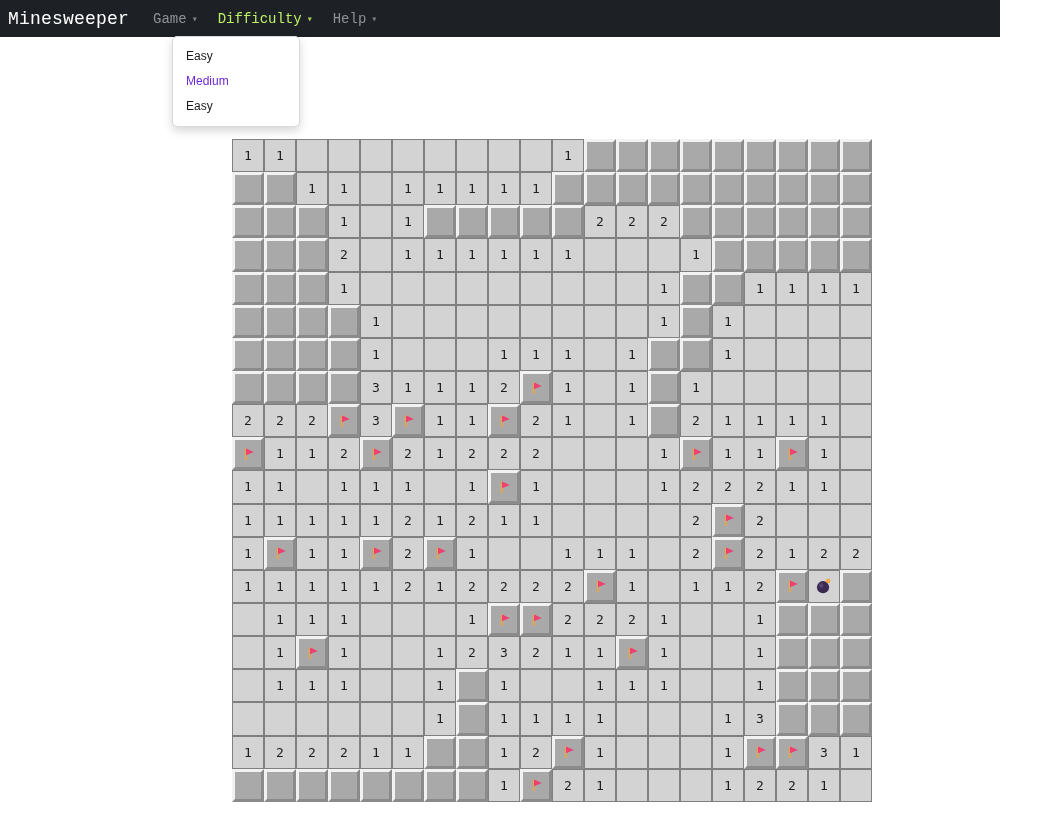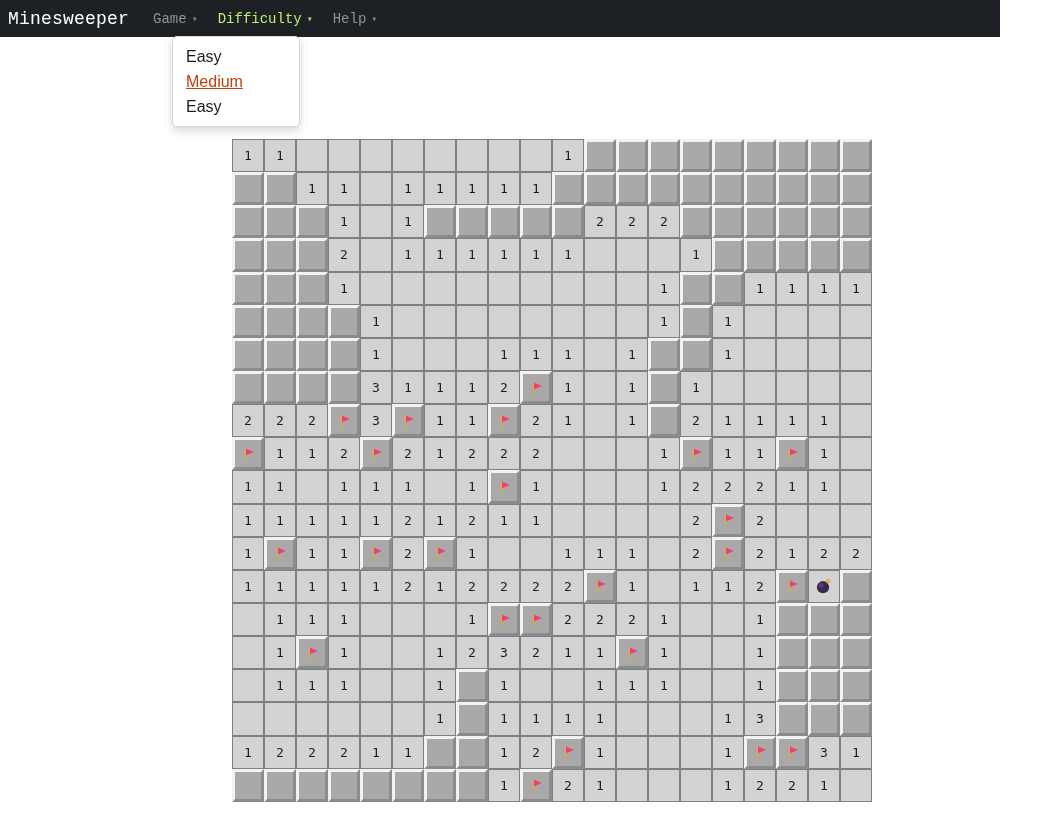--- a/index.html
+++ b/index.html
@@ -22,24 +22,24 @@
   }
   .nav-item.open{color:#bef264;}
   .caret{font-size:10px;margin-left:5px;opacity:.85;}
   
   .dropdown{
     position:absolute;left:172px;top:36px;width:126px;
     background:#ffffff;border:1px solid #d9d9d9;border-radius:5px;
     box-shadow:0 4px 10px rgba(0,0,0,.16);padding:7px 0;z-index:20;
   }
   .dropdown-item{
-    height:25px;line-height:25px;padding:0 13px;font-size:16px;color:#1b1b1b;
+    height:25px;line-height:25px;padding:0 13px;font-size:12px;color:#1b1b1b;
     cursor:default;white-space:nowrap;
   }
-  .dropdown-item.selected{color:#c2410c;text-decoration:underline;}
+  .dropdown-item.selected{color:#6d28d9;}
   
   .board{
     position:absolute;left:232px;top:139px;
     display:grid;grid-template-columns:repeat(20,32px);grid-auto-rows:33.15px;
   }
   .cell{
     box-sizing:border-box;display:flex;align-items:center;justify-content:center;
     font-family:"DejaVu Sans Mono", monospace;font-size:13px;color:#1c1c1c;
     user-select:none;
   }

